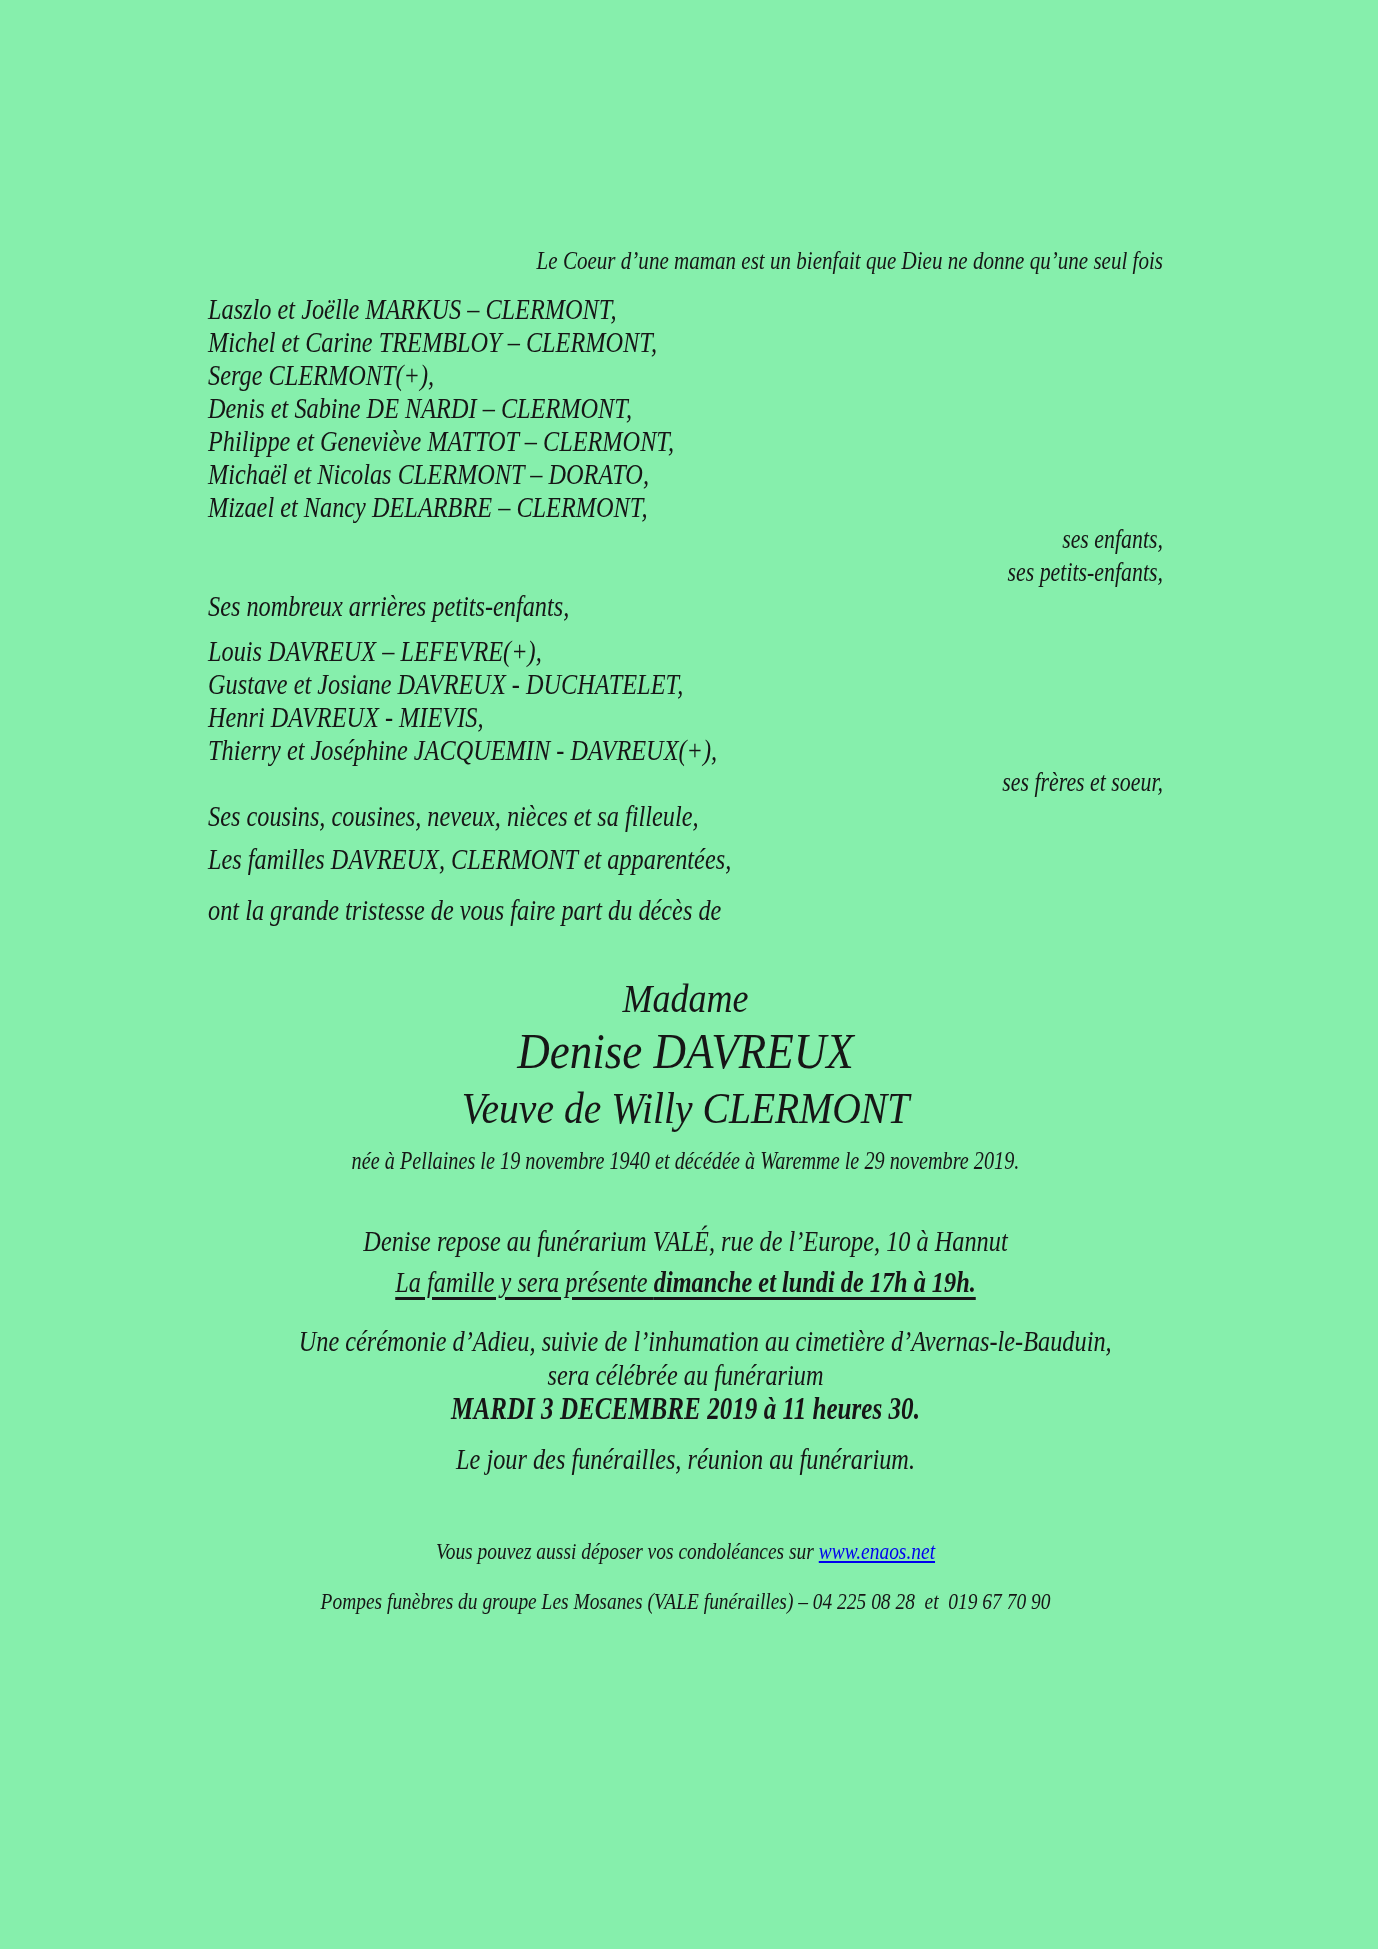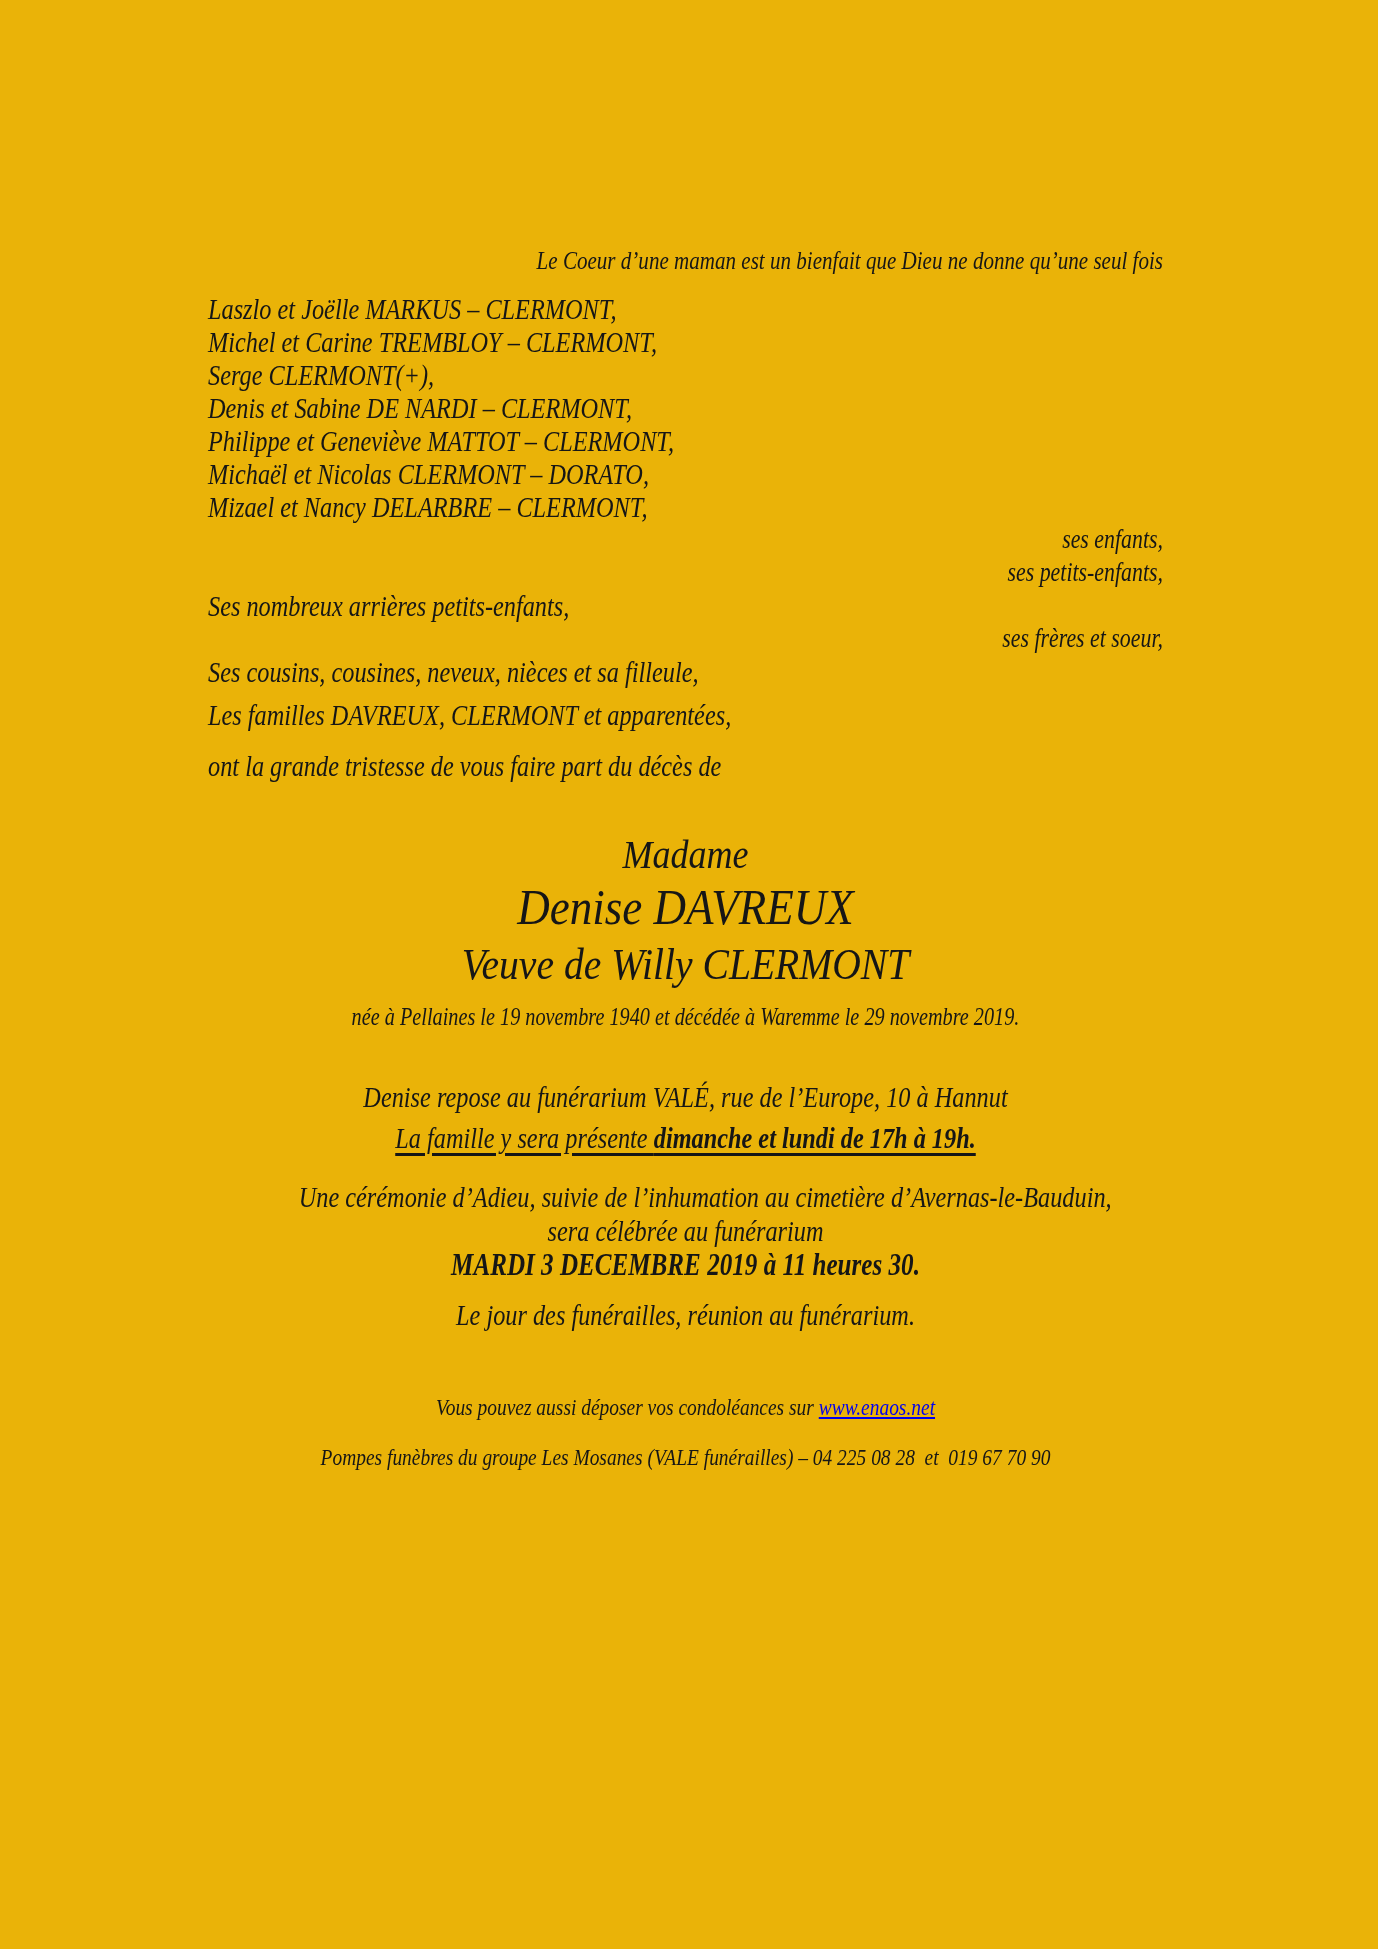--- a/index.html
+++ b/index.html
@@ -12,21 +12,21 @@
     height: 1949px;
     overflow: hidden;
     font-family: "Liberation Serif", "DejaVu Serif", serif;
     font-style: italic;
     color: #161616;
   }
   .page {
     position: relative;
     width: 1378px;
     height: 1949px;
-    background: #eab308;
+    background: #86efac;
   }
   .wrap {
     box-sizing: border-box;
     width: 100%;
     padding: 246px 215px 0 208px;
   }
   
   .ln {
     display: block;
     white-space: nowrap;
@@ -90,20 +90,26 @@
       <div class="ln l body-line">Mizael et Nancy DELARBRE – CLERMONT,</div>
     </div>
 
     <div class="ln r label-line">ses enfants,</div>
 
 
     <div class="ln r label-line">ses petits-enfants,</div>
 
     <div class="ln l body-line">Ses nombreux arrières petits-enfants,</div>
 
+    <div>
+      <div class="ln l body-line mt12">Louis DAVREUX – LEFEVRE(+),</div>
+      <div class="ln l body-line">Gustave et Josiane DAVREUX - DUCHATELET,</div>
+      <div class="ln l body-line">Henri DAVREUX - MIEVIS,</div>
+      <div class="ln l body-line">Thierry et Joséphine JACQUEMIN - DAVREUX(+),</div>
+    </div>
 
     <div class="ln r label-line">ses frères et soeur,</div>
 
     <div class="ln l body-line">Ses cousins, cousines, neveux, nièces et sa filleule,</div>
 
     <div class="ln l body-line mt10">Les familles DAVREUX, CLERMONT et apparentées,</div>
 
     <div class="ln l body-line mt18">ont la grande tristesse de vous faire part du décès de</div>
 
     <div class="ln c sx9 title-line">Madame</div>

